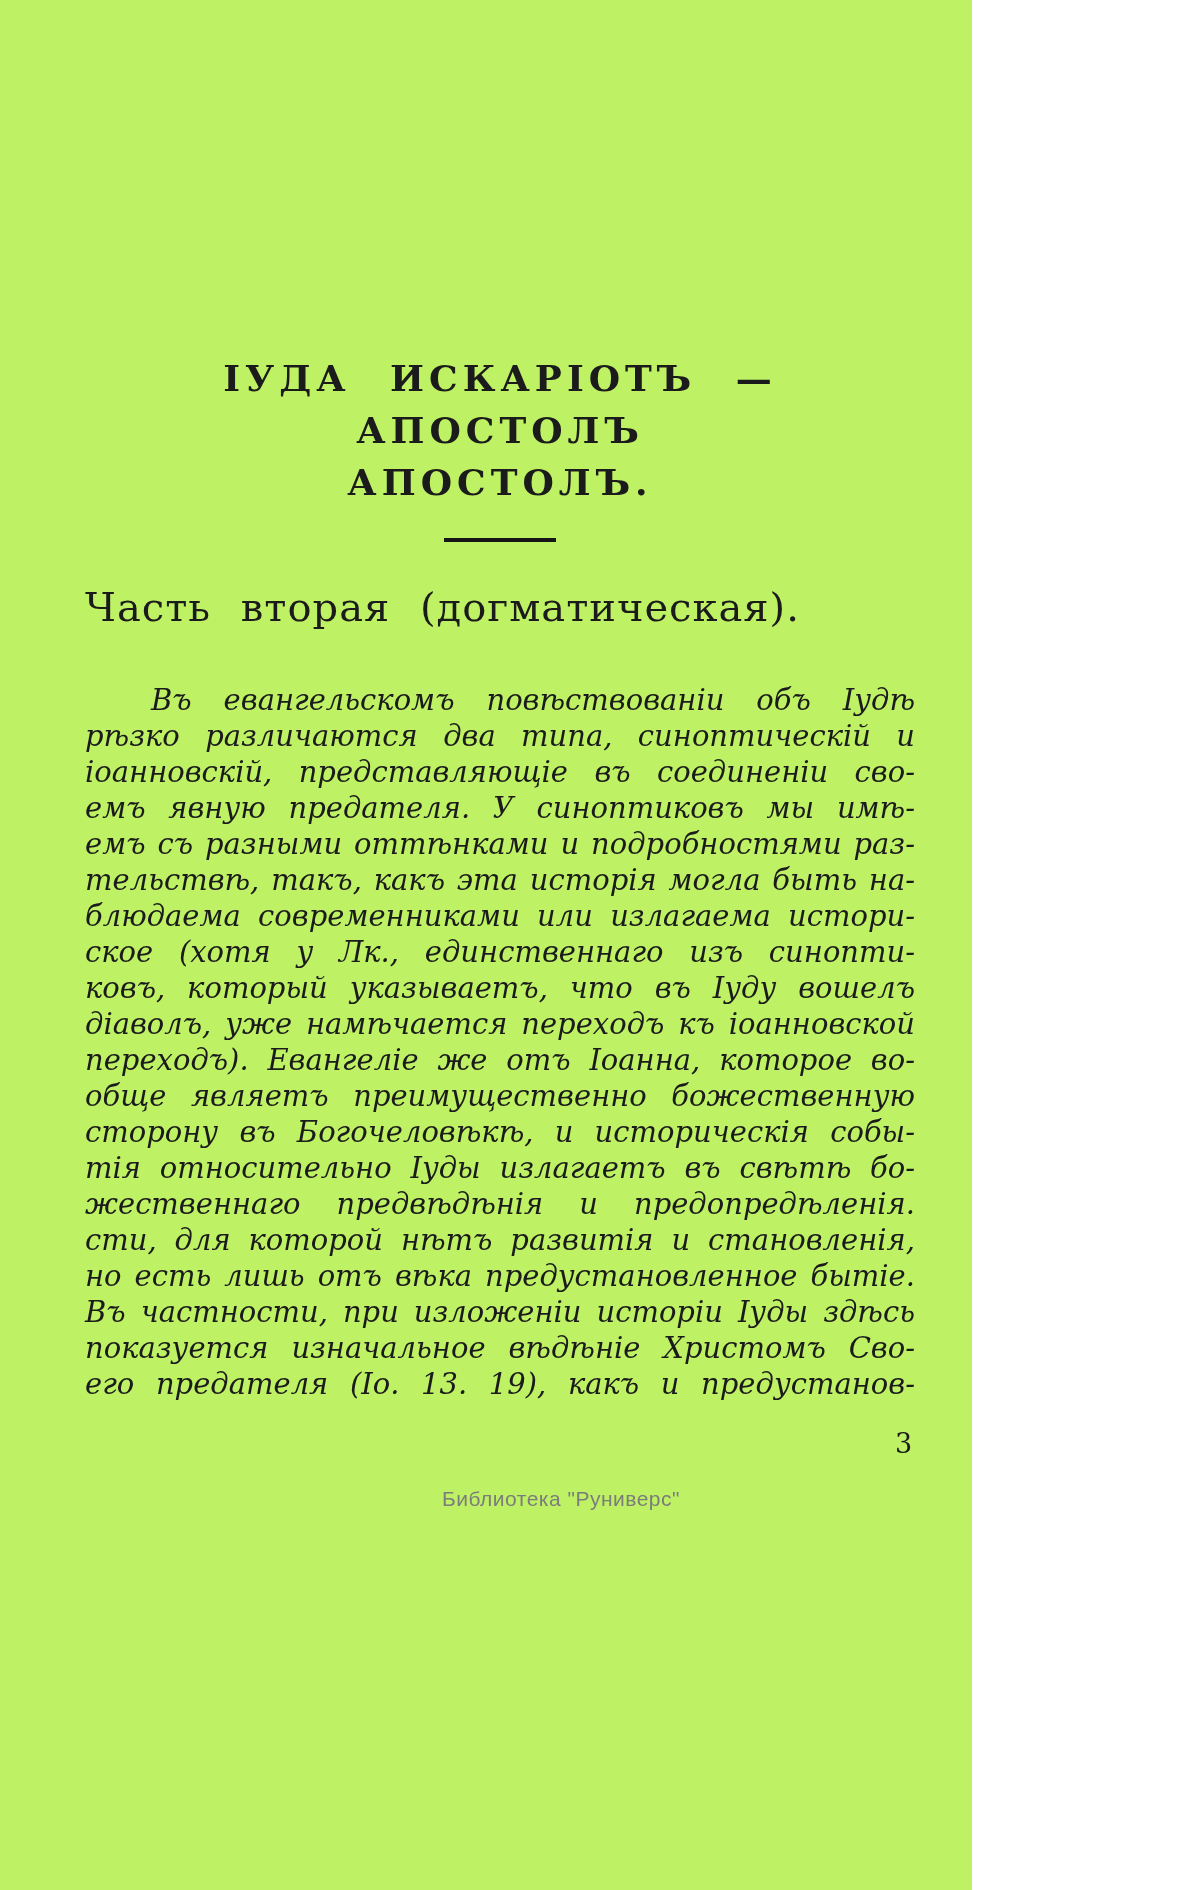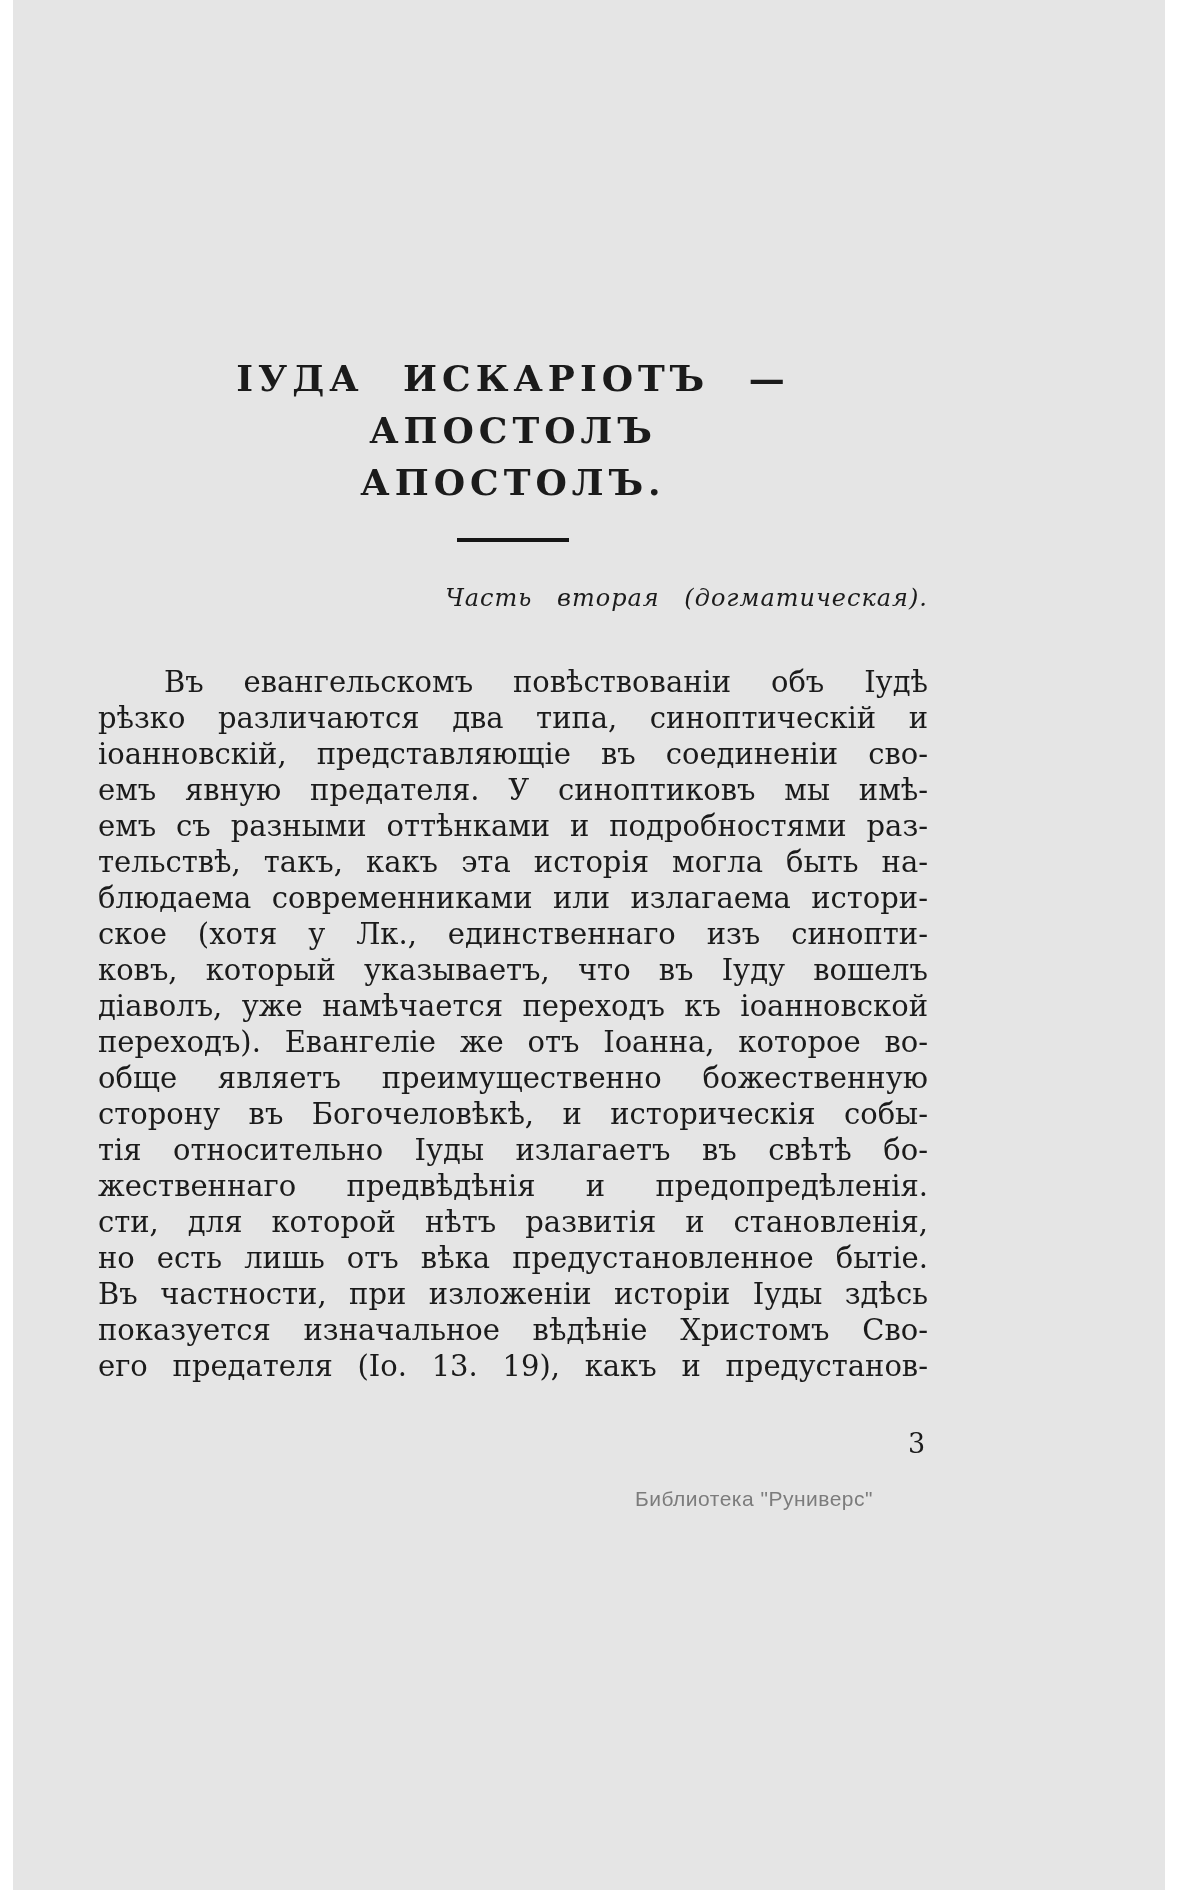--- a/index.html
+++ b/index.html
@@ -1,27 +1,26 @@
 <!DOCTYPE html>
 <html><head>
 <meta charset="utf-8">
 <style>
   html, body {
     margin: 0;
     padding: 0;
   }
   .page {
     position: relative;
-    width: 1152px;
+    width: 972px;
     height: 1890px;
-    background: #e5e5e5;
+    background: #bef264;
     font-family: "DejaVu Serif", serif;
     color: #1b1b1b;
     overflow: hidden;
-    margin-left: 13px;
   }
   .text-col {
     position: absolute;
     left: 85px;
     top: 0;
     width: 830px;
   }
   .title {
     margin-top: 352px;
     text-align: center;
@@ -35,36 +34,36 @@
     display: block;
   }
   .divider {
     width: 112px;
     border: 0;
     border-top: 4px solid #161616;
     margin: 30px auto 0 auto;
   }
   .subtitle {
     margin-top: 42px;
-    text-align: right;
-    font-style: italic;
-    font-size: 24px;
+    text-align: left;
+    font-size: 40px;
     word-spacing: 16px;
     letter-spacing: 1px;
   }
   .body-text {
     margin-top: 52px;
     font-size: 29px;
   }
   .body-line {
     line-height: 36px;
     white-space: nowrap;
     text-align: justify;
     text-align-last: justify;
     width: 100%;
+    font-style: italic;
   }
   .body-line.indent {
     text-indent: 66px;
   }
   .page-number {
     position: absolute;
     left: 895px;
     top: 1428px;
     font-size: 27px;
   }

